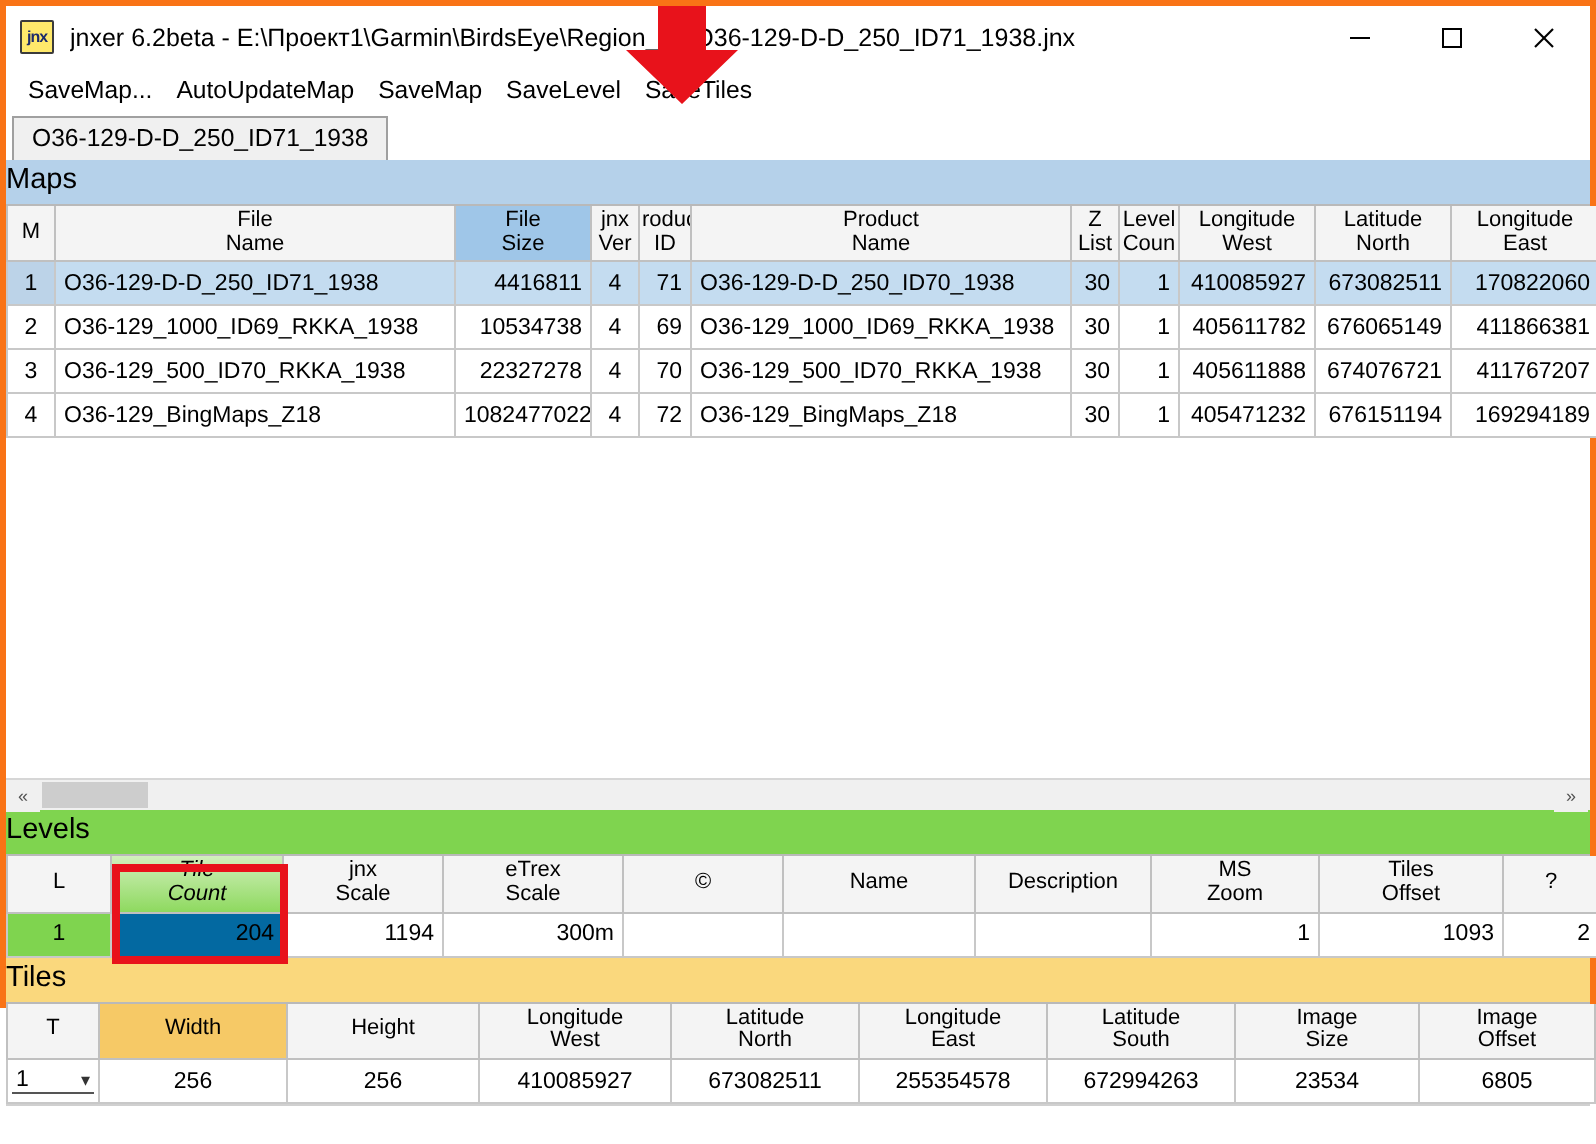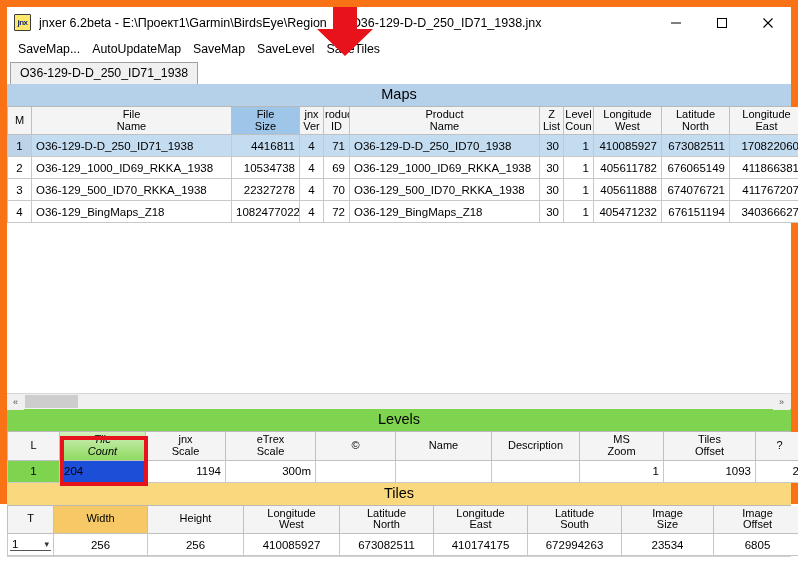--- a/index.html
+++ b/index.html
@@ -7,21 +7,21 @@
     margin: 0; padding: 0;
     width: 798px; height: 572px;
     background: #ffffff;
     font-family: "Liberation Sans", sans-serif;
     overflow: hidden;
   }
   #app {
     position: relative;
     width: 798px; height: 504px;
     background: #ffffff;
-    border: 7px solid #f97316;
+    border: 3px solid #f97316;
     display: flex; flex-direction: column;
   }
 
   
   .titlebar {
     height: 31px; min-height: 31px;
     background: #ffffff;
     display: flex; align-items: center;
     position: relative;
   }
@@ -89,21 +89,21 @@
   }
   .tab.active {
     background: #ffffff;
     z-index: 3;
     padding-bottom: 5px;
   }
 
   
   .section { width: 100%; }
   .section-title {
-    text-align: center;
+    text-align: left;
     font-size: 14.5px;
     color: #000;
     padding: 2px 0 3px 0;
     line-height: 1.15;
     border-bottom: 1px solid #b9b9b9;
   }
   .maps-title  { background: #b5d1ea; }
   .levels-title{ background: #7fd44f; }
   .tiles-title { background: #fad87d; }
 
@@ -170,21 +170,21 @@
   .hs-thumb {
     width: 53px; height: 13px;
     background: #cdcdcd;
     margin-left: 1px;
   }
   .hs-arrow.right { position: absolute; right: 1px; top: 0; }
 
   
   th.hl-green { background: linear-gradient(#d2f0bd, #8ed95f) !important; font-style: italic; }
   tr.lvl td.lvlhdr { background: #7fd44f; text-align: center; }
-  tr.lvl td.lvlsel { background: #1d4ed8; text-align: left; }
+  tr.lvl td.lvlsel { background: #0369a1; text-align: right; }
 
   
   th.hl-orange { background: #f6c966 !important; }
   td.tilesel { background: #f7cf77; text-align: center; }
   .combo {
     display: flex; align-items: center; justify-content: space-between;
     font-size: 11.5px;
     padding: 0 2px 0 2px;
     border-bottom: 1px solid #555;
   }
@@ -317,21 +317,21 @@
           <td class="rowhdr">4</td>
           <td class="lft">O36-129_BingMaps_Z18</td>
           <td class="num">1082477022</td>
           <td class="ctr">4</td>
           <td class="num">72</td>
           <td class="lft">O36-129_BingMaps_Z18</td>
           <td class="num">30</td>
           <td class="num">1</td>
           <td class="num">405471232</td>
           <td class="num">676151194</td>
-          <td class="num">340366627</td>
+          <td class="num">169294189</td>
         </tr>
       </tbody>
     </table>
     <div class="maps-body-filler" style="height:170px"></div>
     <div class="hscroll">
       <div class="hs-arrow">«</div>
       <div class="hs-thumb"></div>
       <div class="hs-arrow right">»</div>
     </div>
   </div>
@@ -414,21 +414,21 @@
           <td style="padding:0 2px">
             <div class="combo">
               <span>1</span>
               <span class="chev">▾</span>
             </div>
           </td>
           <td class="tilesel">256</td>
           <td class="ctr">256</td>
           <td class="ctr">410085927</td>
           <td class="ctr">673082511</td>
-          <td class="ctr">410174175</td>
+          <td class="ctr">255354578</td>
           <td class="ctr">672994263</td>
           <td class="ctr">23534</td>
           <td class="ctr">6805</td>
         </tr>
       </tbody>
     </table>
   </div>
 
   <div class="bottom-filler"></div>
 

